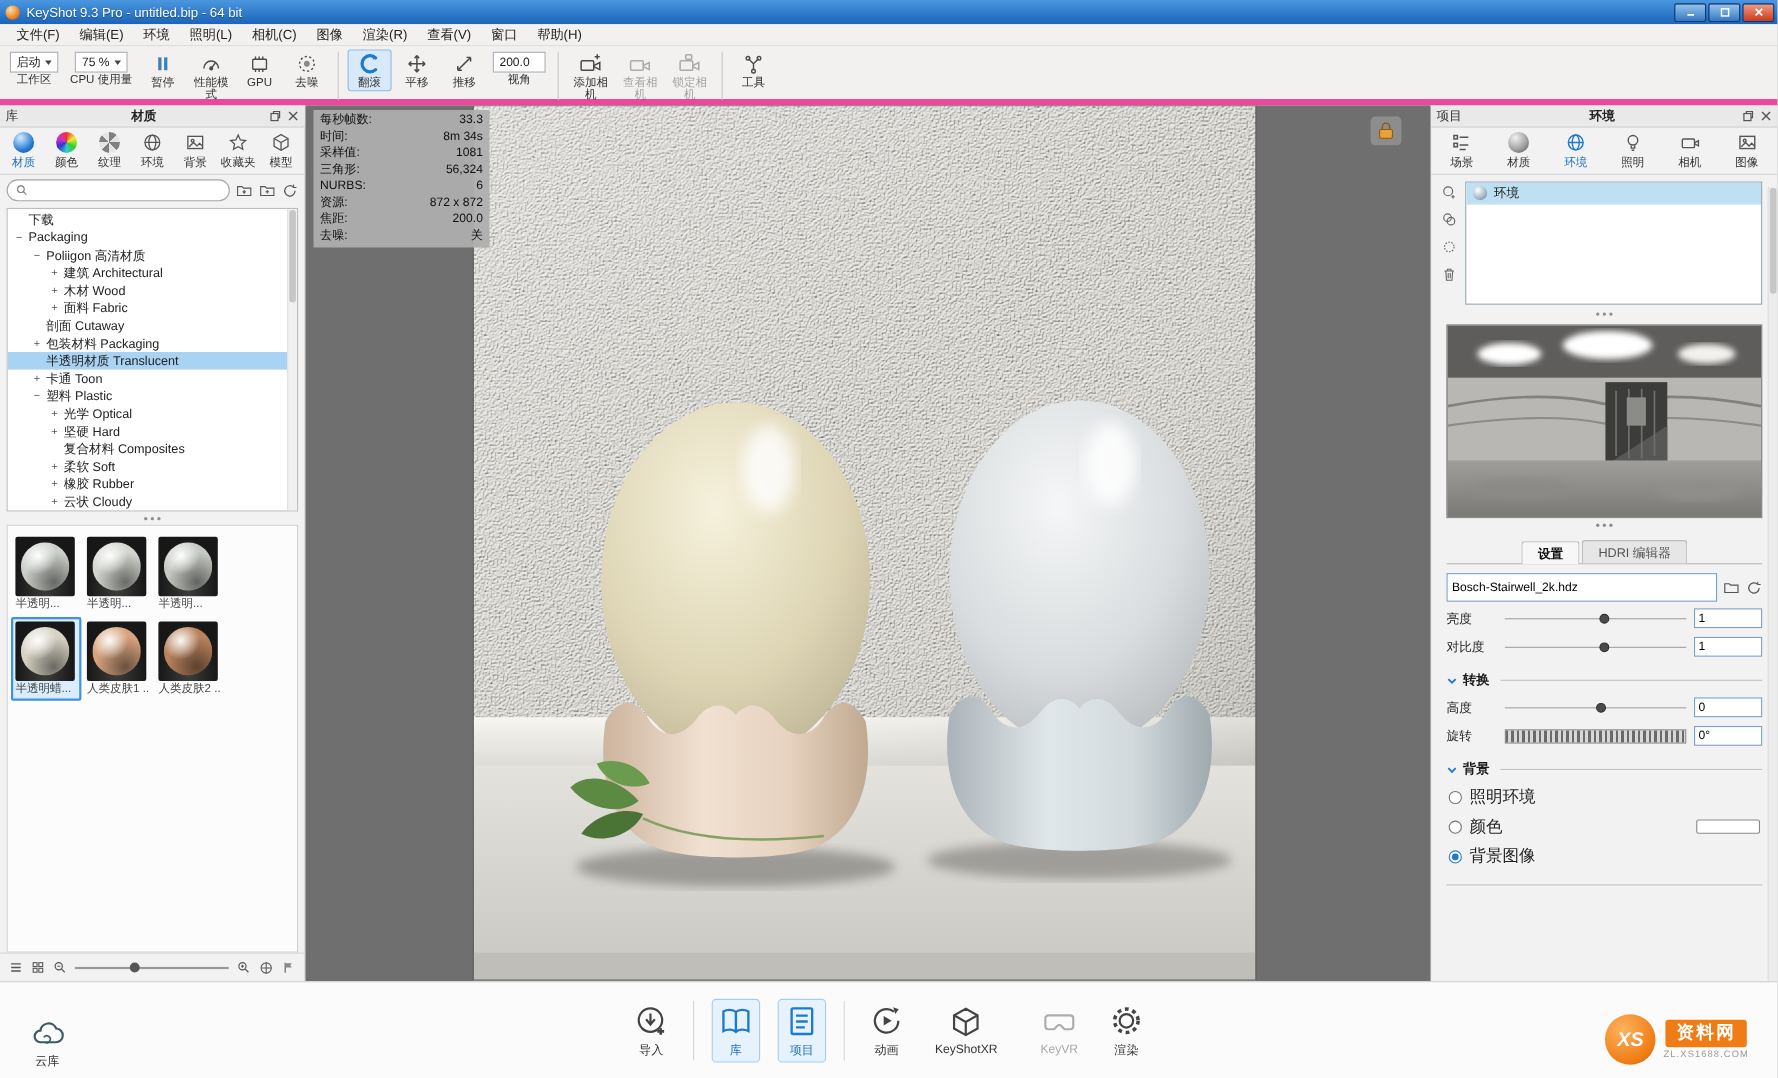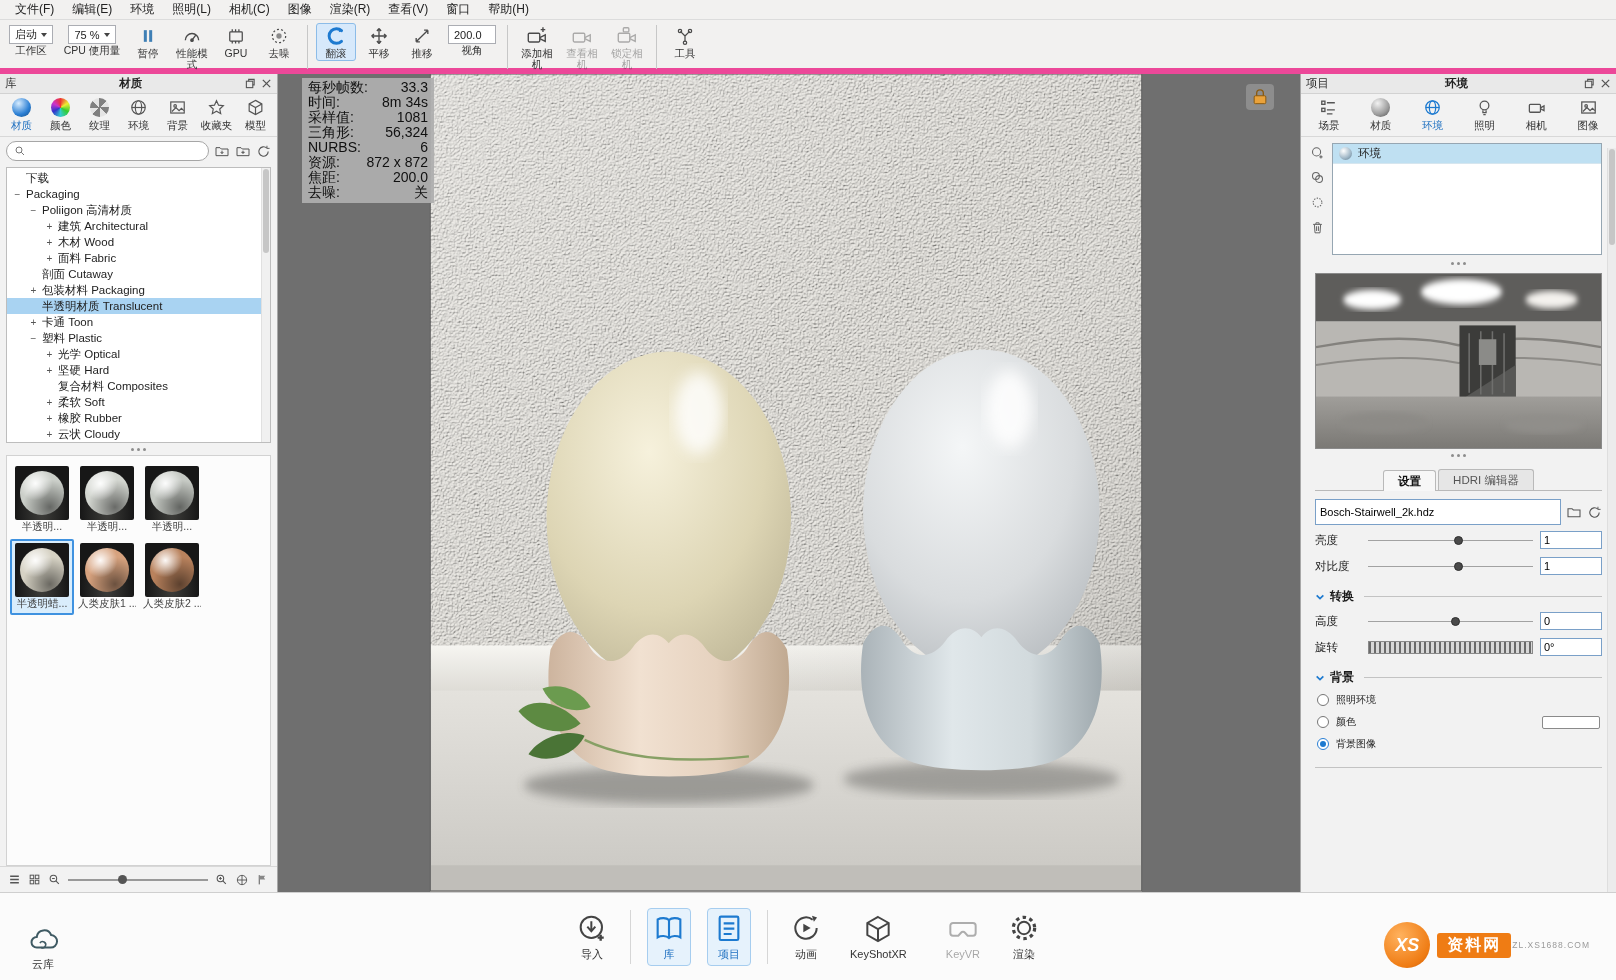--- a/index.html
+++ b/index.html
@@ -55,35 +55,35 @@
   .tree-row{height:16px;display:flex;align-items:center;font-size:11.5px;padding-left:6px;gap:4px;white-space:nowrap;}
   .tree-row .exp{width:9px;text-align:center;color:#555;font-size:10px;flex:none;}
   .tree-row.lvl1{padding-left:22px;}
   .tree-row.lvl2{padding-left:38px;}
   .tree-row.sel{background:#a9d3f2;}
   .tree-sb{position:absolute;right:0;top:0;bottom:0;width:9px;background:#f0f0f0;border-left:1px solid #e0e0e0;}
   .tree-sb-thumb{margin:1px;height:84px;background:#c6c6c6;border-radius:4px;}
   .dots-divider{height:12px;display:flex;align-items:center;justify-content:center;gap:3px;flex:none;}
   .dot{width:3px;height:3px;border-radius:50%;background:#8d8d8d;}
   .thumbs{flex:1;background:#fcfcfc;margin:0 6px;border:1px solid #d2d2d2;padding:6px 3px;display:flex;flex-wrap:wrap;align-content:flex-start;gap:1px;min-height:0;}
-  .thumb{width:64px;display:flex;flex-direction:column;align-items:center;padding:2px;border:2px solid transparent;border-radius:2px;}
+  .thumb{width:64px;display:flex;flex-direction:column;padding:2px;border:2px solid transparent;border-radius:2px;}
   .thumb.selected{border-color:#3f92e0;background:#d9edfc;}
   .thumb-img{width:54px;height:54px;border-radius:2px;background:radial-gradient(ellipse at 50% 88%,#3d3d3a 0%,#171717 70%);display:flex;align-items:center;justify-content:center;}
   .thumb-sphere{width:44px;height:44px;border-radius:50%;
     background-image:radial-gradient(circle at 35% 28%,rgba(255,255,255,.95),rgba(255,255,255,0) 40%),radial-gradient(circle at 68% 82%,rgba(0,0,0,.5),rgba(0,0,0,0) 58%);}
   .thumb-label{font-size:10.5px;color:#444;max-width:58px;overflow:hidden;white-space:nowrap;}
   .lib-bottom{height:26px;display:flex;align-items:center;padding:0 8px;gap:7px;border-top:1px solid #d8d8d8;flex:none;color:#555;}
   .zoom-slider{flex:1;height:9px;position:relative;}
   .zoom-track{position:absolute;left:0;right:0;top:4px;height:1.5px;background:#999;}
   .zoom-handle{position:absolute;left:36%;top:0;width:9px;height:9px;border-radius:50%;background:#555;}
 
   
   .viewport{flex:1;position:relative;background:#6f6f6f;overflow:hidden;min-width:0;}
   svg.render{position:absolute;inset:0;width:100%;height:100%;display:block;}
-  .stats{position:absolute;top:4px;left:24px;width:132px;background:rgba(174,174,174,.94);padding:2px 0 3px;font-size:14px;color:#101010;}
+  .stats{position:absolute;top:4px;left:7px;width:160px;background:rgba(174,174,174,.94);padding:2px 0 3px;font-size:11px;color:#101010;}
   .stat-row{display:flex;justify-content:space-between;padding:0 6px;height:15px;line-height:15px;}
   .lock-badge{position:absolute;top:10px;right:26px;width:28px;height:26px;background:rgba(230,230,230,.25);border-radius:4px;display:flex;align-items:center;justify-content:center;}
 
   
   .right-panel{width:316px;background:#f2f2f2;border-left:1px solid #a8a8a8;display:flex;flex-direction:column;flex:none;position:relative;}
   .env-area{display:flex;padding:6px 14px 2px 4px;gap:3px;height:120px;flex:none;}
   .env-strip{width:24px;display:flex;flex-direction:column;gap:10px;align-items:center;padding-top:2px;color:#666;}
   .env-box{flex:1;background:#fff;border:1px solid #96a6b2;overflow:hidden;}
   .env-item{height:20px;background:#bfe0f2;display:flex;align-items:center;gap:6px;padding:0 6px;font-size:11.5px;border-bottom:1px solid #d6e6ef;}
   .env-ball{width:13px;height:13px;border-radius:50%;background:radial-gradient(circle at 35% 30%,#fff,#9fb6c6 60%,#5b7486);flex:none;}
@@ -100,49 +100,70 @@
   .param-label{width:46px;font-size:11.5px;color:#222;flex:none;}
   .param-slider{flex:1;height:10px;position:relative;}
   .param-track{position:absolute;left:0;right:0;top:4.5px;height:1.5px;background:#a2a2a2;}
   .param-handle{position:absolute;top:0.5px;width:9px;height:9px;border-radius:50%;background:#4a4a4a;border:1px solid #2e2e2e;}
   .param-input{width:62px;height:18px;border:1px solid #7aa0c8;background:#fff;font-size:11px;padding:0 3px;flex:none;}
   .scrubber{flex:1;height:13px;border:1px solid #8a8a8a;background:repeating-linear-gradient(90deg,#6a6a6a 0 2px,#d8d8d8 2px 5px);}
   .radio-row{display:flex;align-items:center;gap:7px;padding:4px 16px;flex:none;}
   .radio{width:12px;height:12px;border-radius:50%;border:1px solid #767676;background:#fff;position:relative;flex:none;}
   .radio.checked{border-color:#2a7fd4;}
   .radio.checked::after{content:"";position:absolute;inset:2px;border-radius:50%;background:#1d7ad0;}
-  .radio-label{font-size:10px;}
+  .radio-label{font-size:15px;}
   .color-swatch{margin-left:auto;width:58px;height:13px;border:1px solid #8a8a8a;background:#fff;border-radius:2px;}
   .bottom-divider{height:1px;background:#c3c3c3;margin:12px 14px 0;flex:none;}
   .right-sb{position:absolute;top:74px;right:0;bottom:0;width:9px;background:#ececec;border-left:1px solid #dedede;}
   .right-sb-thumb{margin:1px;height:96px;background:#c6c6c6;border-radius:4px;}
 
   
   .dock{height:88px;background:#fbfbfb;border-top:1px solid #cfcfcf;position:relative;display:flex;align-items:center;justify-content:center;flex:none;}
   .dock-items{display:flex;align-items:center;gap:16px;}
   .dock-item{display:flex;flex-direction:column;align-items:center;gap:3px;min-width:44px;color:#444;padding:3px 5px;border:1px solid transparent;border-radius:4px;}
   .dock-item.active{color:#1d7ad0;background:#e6f2fc;border-color:#a6cdef;}
   .dock-item.disabled{opacity:.42;margin-left:11px;}
   .dock-label{font-size:11px;white-space:nowrap;color:#333;}
   .dock-item.active .dock-label{color:#1d6fc0;}
   .dock-sep{width:1px;height:54px;background:#d6d6d6;}
   .cloud-corner{position:absolute;left:26px;bottom:8px;display:flex;flex-direction:column;align-items:center;gap:2px;color:#3f4f55;}
   .watermark{position:absolute;right:26px;bottom:12px;display:flex;align-items:center;gap:7px;}
   .wm-logo{width:46px;height:46px;border-radius:50%;background:radial-gradient(circle at 35% 30%,#ffb25e,#ef7c14 70%,#c85a08);display:flex;align-items:center;justify-content:center;color:#fff;font-weight:bold;font-style:italic;font-size:18px;}
-  .wm-col{display:flex;flex-direction:row;align-items:center;gap:1px;}
+  .wm-col{display:flex;flex-direction:column;align-items:center;gap:1px;}
   .wm-name{background:#ef7c14;color:#fff;font-weight:bold;font-size:16px;padding:2px 10px;border-radius:3px;letter-spacing:2px;}
   .wm-url{font-size:8.5px;color:#9a9a9a;letter-spacing:1px;}
 
   .ic{display:block;}
 </style>
 </head>
 <body>
 
 <div class="window">
 
+  <div class="titlebar">
+    <span class="title-logo"></span>
+    <span class="title-text">KeyShot 9.3 Pro  - untitled.bip  - 64 bit</span>
+    <span class="win-btns">
+      <span class="win-btn">
+          <svg class="ic" width="10" height="10" viewBox="0 0 10 10">
+            <path d="M2 7.5h6" stroke="#fff" stroke-width="1.6"></path>
+          </svg>
+        </span>
+      <span class="win-btn">
+          <svg class="ic" width="10" height="10" viewBox="0 0 10 10">
+            <rect x="2" y="2" width="6.5" height="6.5" fill="none" stroke="#fff" stroke-width="1.3"></rect>
+          </svg>
+        </span>
+      <span class="win-btn close">
+          <svg class="ic" width="10" height="10" viewBox="0 0 10 10">
+            <path d="M2 2l6 6M8 2l-6 6" stroke="#fff" stroke-width="1.5"></path>
+          </svg>
+        </span>
+    </span>
+  </div>
 
   <div class="menubar">
     <span class="menu-item">文件(F)</span>
     <span class="menu-item">编辑(E)</span>
     <span class="menu-item">环境</span>
     <span class="menu-item">照明(L)</span>
     <span class="menu-item">相机(C)</span>
     <span class="menu-item">图像</span>
     <span class="menu-item">渲染(R)</span>
     <span class="menu-item">查看(V)</span>

